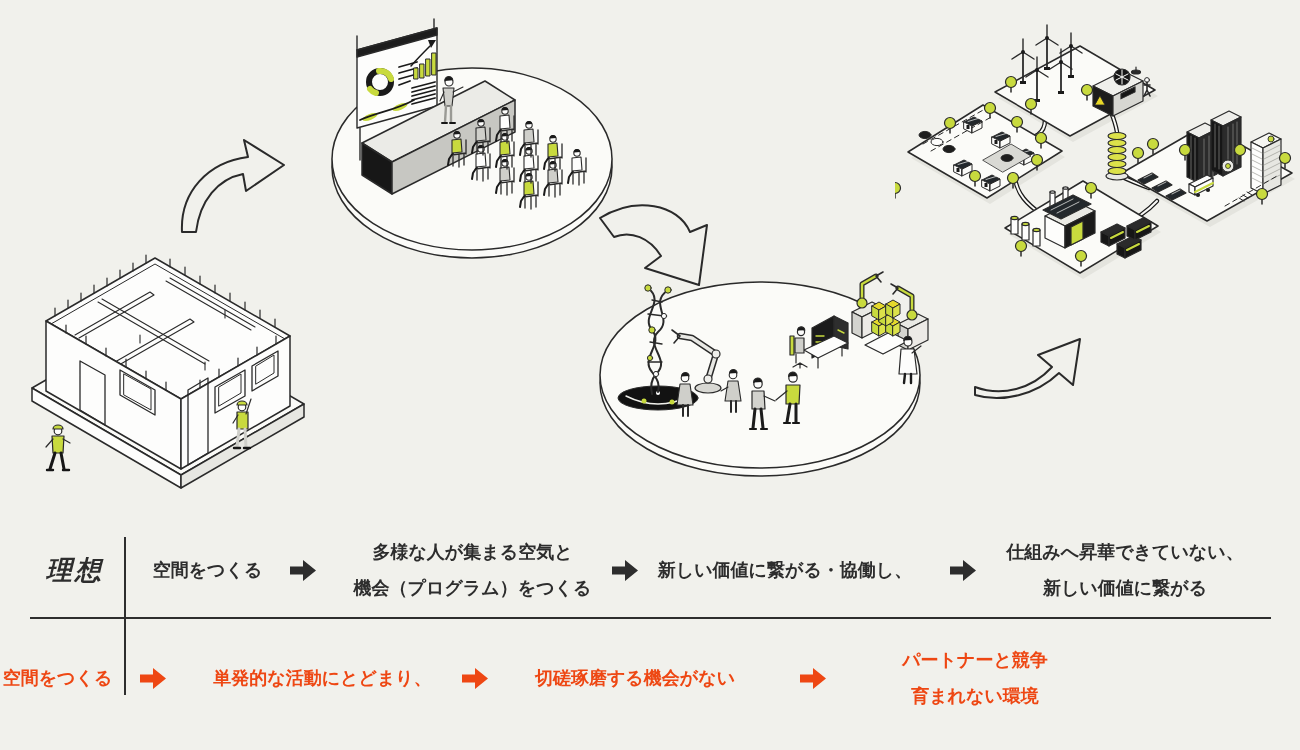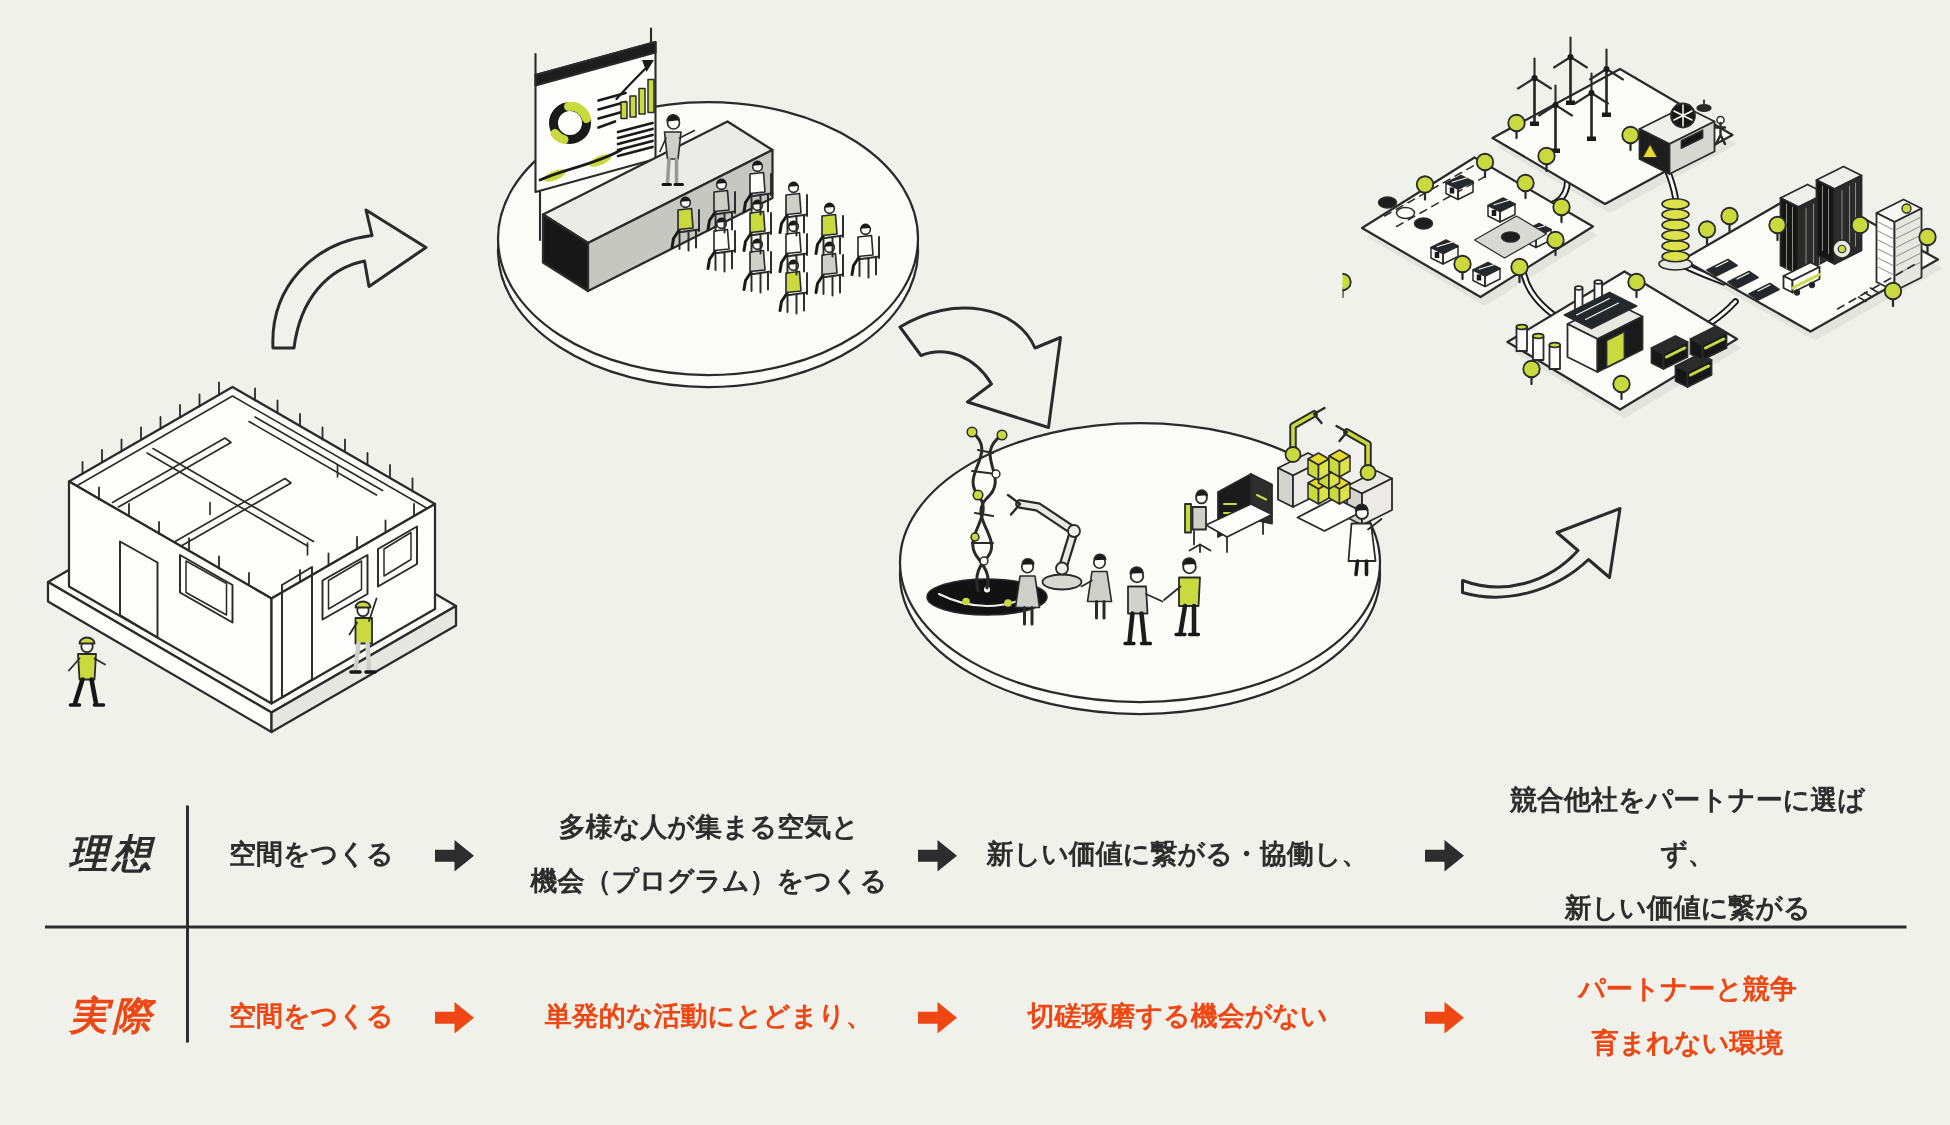--- a/index.html
+++ b/index.html
@@ -535,30 +535,29 @@
       </div>
       <div class="cell c3">
         <span class="ln">新しい価値に繋がる・協働し、</span>
       </div>
       <div class="cell arr">
         <svg width="26" height="21" viewBox="0 0 26 21">
             <polygon points="0,6.5 13,6.5 13,0 26,10.5 13,21 13,14.5 0,14.5" fill="#2d2d2d"></polygon>
           </svg>
       </div>
       <div class="cell c4">
-        <span class="ln">競合他社をパートナーに選ばず、</span>
+        <span class="ln">仕組みへ昇華できていない、</span>
         <span class="ln">新しい価値に繋がる</span>
       </div>
     </div>
 
     <div class="hline"></div>
     <div class="vline"></div>
 
     <div class="row row-actual">
-      <div class="cell label">実際</div>
       <div class="cell c1">
         <span class="ln">空間をつくる</span>
       </div>
       <div class="cell arr">
         <svg width="26" height="21" viewBox="0 0 26 21">
             <polygon points="0,6.5 13,6.5 13,0 26,10.5 13,21 13,14.5 0,14.5" fill="#ee4713"></polygon>
           </svg>
       </div>
       <div class="cell c2">
         <span class="ln">単発的な活動にとどまり、</span>

